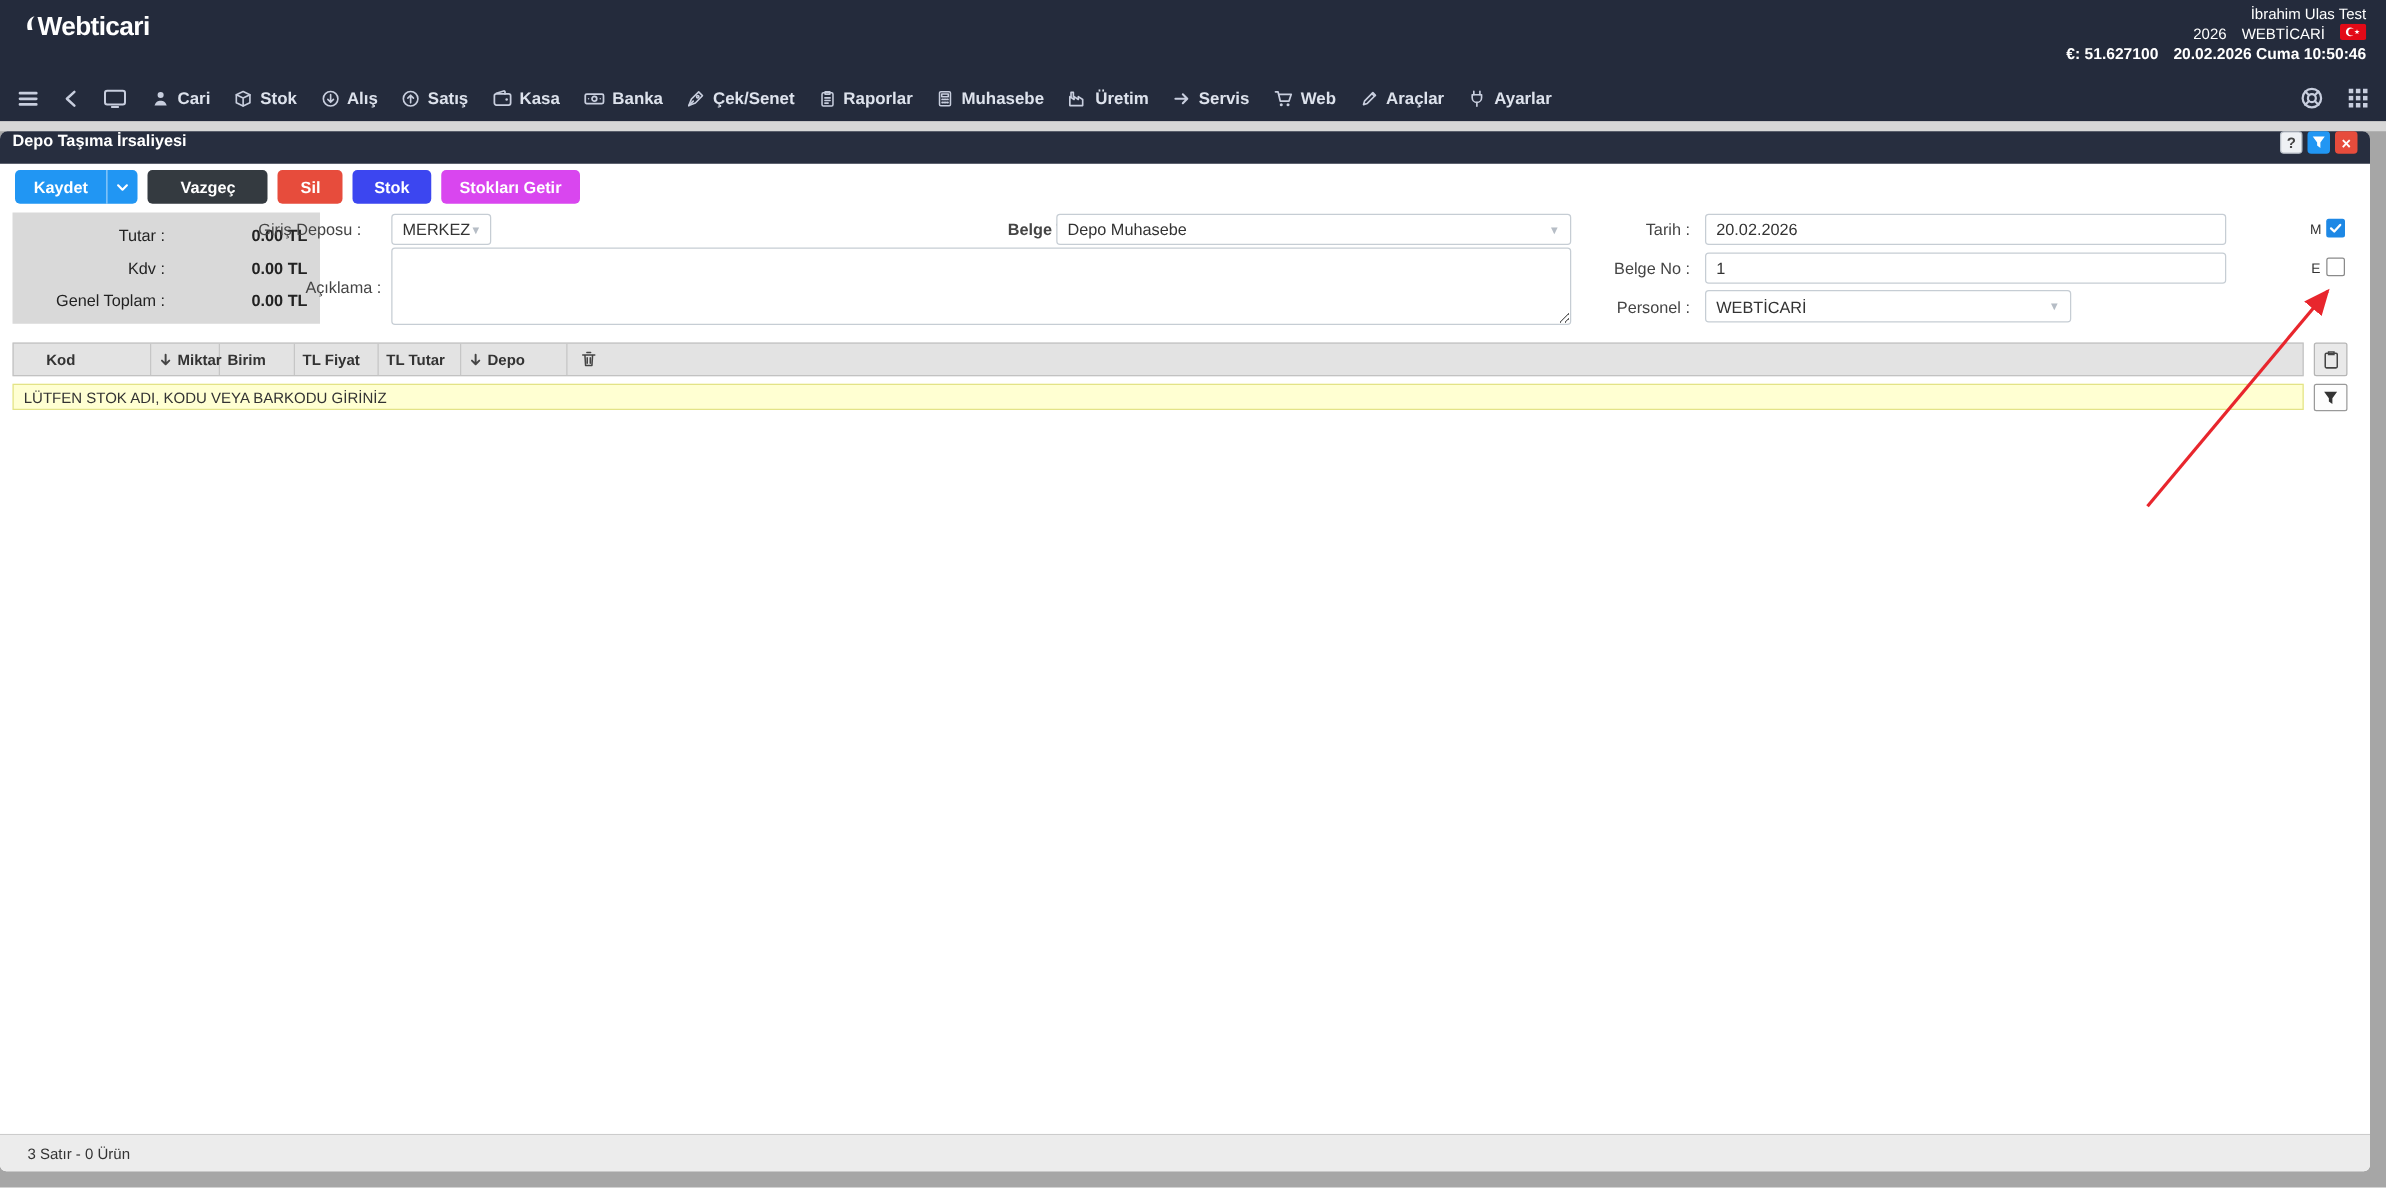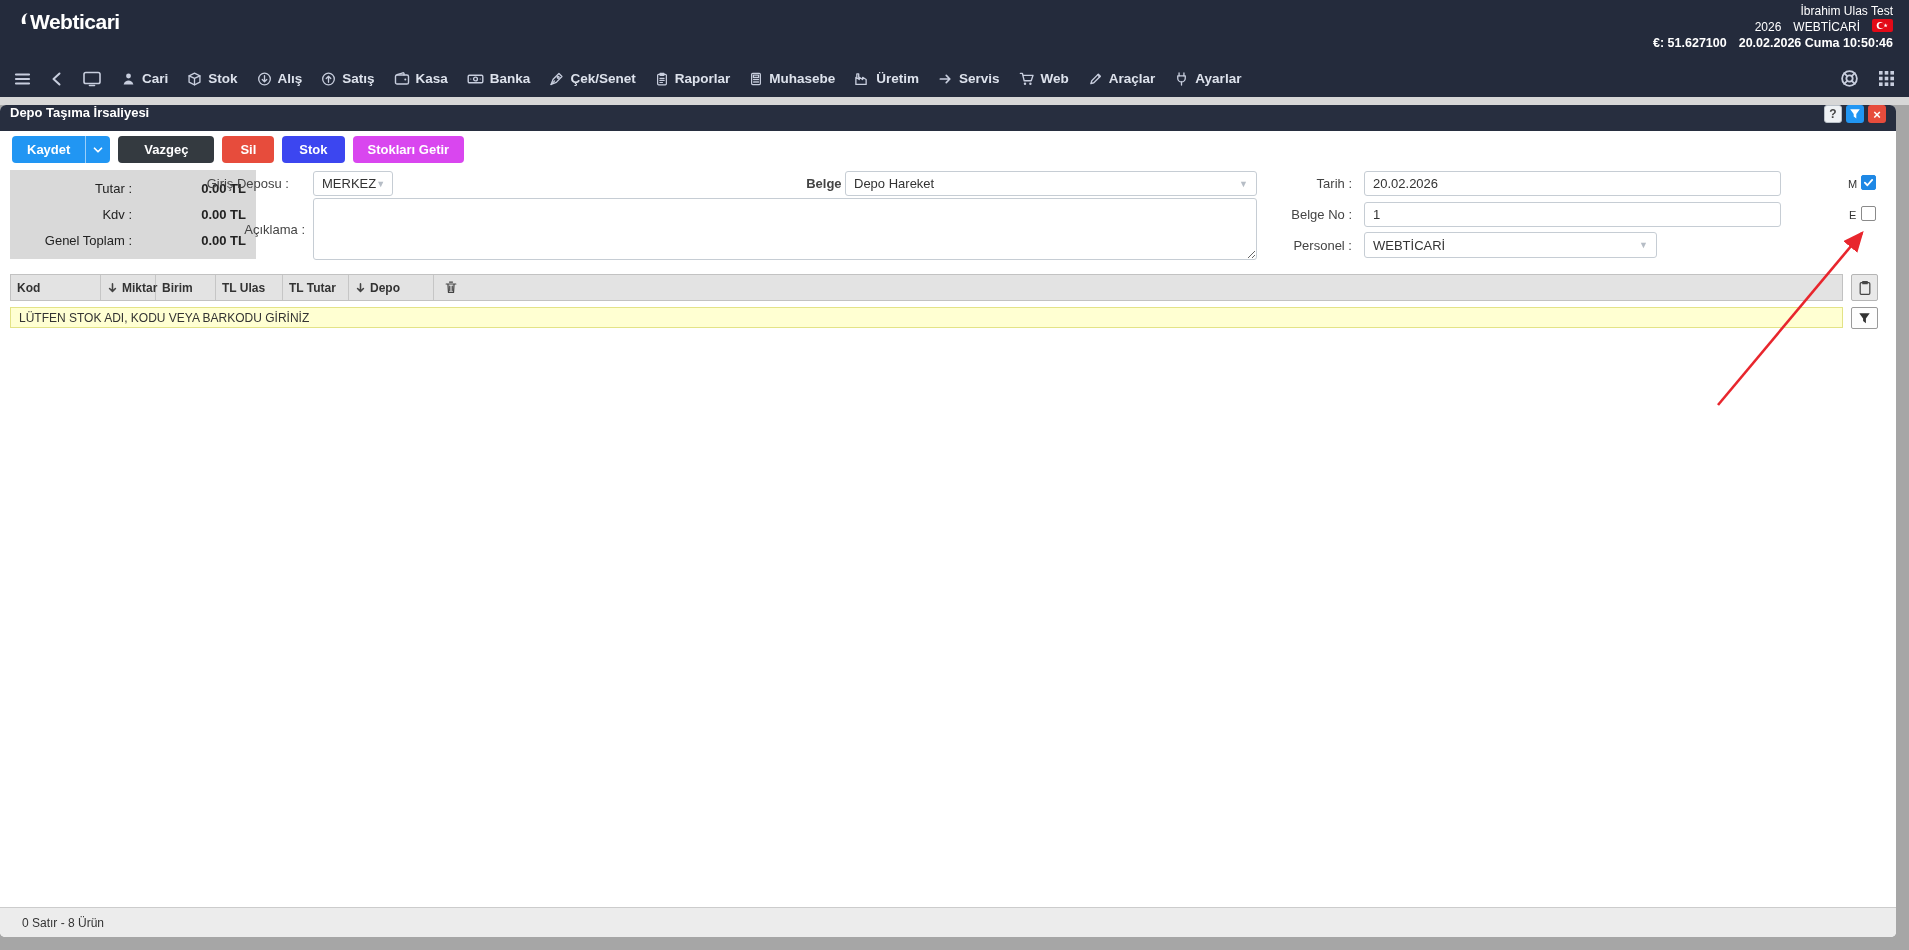--- a/index.html
+++ b/index.html
@@ -51,21 +51,21 @@
   .control{position:absolute;box-sizing:border-box;background:#fff;border:1px solid #c6cdd4;border-radius:3px;font-size:13px;color:#333;}
   .selectbox{display:flex;align-items:center;padding:0 8px;cursor:pointer;}
   .selectbox .caret{margin-left:auto;color:#b6bdc6;font-size:9px;}
   input.control{padding:0 8px;font-family:inherit;}
   textarea.control{padding:4px 8px;font-family:inherit;resize:both;}
   .cbx-label{position:absolute;font-size:11px;color:#333;}
   .cbx{position:absolute;width:15px;height:15px;box-sizing:border-box;border-radius:2px;cursor:pointer;display:flex;align-items:center;justify-content:center;}
   .cbx.checked{background:#1e88e5;border:1px solid #1e88e5;}
   .cbx.empty{background:#fff;border:1px solid #8a8a8a;}
   
-  .grid-head{position:absolute;left:10px;top:169px;width:1833px;height:27px;display:flex;background:#e3e3e3;border:1px solid #c2c2c2;box-sizing:border-box;font-size:12px;font-weight:bold;color:#333;}
+  .grid-head{position:absolute;left:10px;top:169px;width:1833px;height:27px;display:flex;background:#e3e3e3;border:1px solid #c2c2c2;box-sizing:border-box;font-size:12px;font-weight:bold;color:#333;padding-left:20px;}
   .gh{display:flex;align-items:center;gap:4px;padding:0 6px;border-right:1px solid #c6c6c6;box-sizing:border-box;cursor:pointer;}
   .gh:last-child{border-right:none;}
   .gh-kod{width:90px;}
   .gh-adi{flex:1;}
   .gh-miktar{width:55px;}
   .gh-birim{width:60px;}
   .gh-tlfiyat{width:67px;}
   .gh-tltutar{width:66px;}
   .gh-depo{width:85px;}
   .gh-trash{width:34px;justify-content:center;}
@@ -343,21 +343,21 @@
   <div class="control selectbox" style="left:313px;top:66px;width:80px;height:25px;">
     <span>MERKEZ</span>
     <span class="caret">▼</span>
   </div>
 
   <span class="flabel" style="left:180px;top:117px;width:125px;">Açıklama :</span>
   <textarea class="control" style="left: 313px; top: 93px; width: 944px; height: 62px; position: absolute;"></textarea>
 
   <span class="flabel" style="left:756px;top:71px;width:120px;font-weight:bold;">Belge Tipi :</span>
   <div class="control selectbox" style="left:845px;top:66px;width:412px;height:25px;">
-    <span>Depo Hareket</span>
+    <span>Depo Muhasebe</span>
     <span class="caret">▼</span>
   </div>
 
   <span class="flabel" style="left:1232px;top:71px;width:120px;">Tarih :</span>
   <input class="control" style="left: 1364px; top: 66px; width: 417px; height: 25px; position: absolute;" value="20.02.2026">
 
   <span class="flabel" style="left:1232px;top:102px;width:120px;">Belge No :</span>
   <input class="control" style="left: 1364px; top: 97px; width: 417px; height: 25px; position: absolute;" value="1">
 
   <span class="flabel" style="left:1232px;top:133px;width:120px;">Personel :</span>
@@ -385,21 +385,21 @@
         <svg width="11" height="12" viewBox="0 0 12 13">
             <path d="M6 2v8M2.8 7 6 10.2 9.2 7" fill="none" stroke="#444" stroke-width="1.7" stroke-linecap="round" stroke-linejoin="round"></path>
           </svg>
       </span>
       <span>Miktar</span>
     </div>
     <div class="gh gh-birim">
       <span>Birim</span>
     </div>
     <div class="gh gh-tlfiyat">
-      <span>TL Ulas</span>
+      <span>TL Fiyat</span>
     </div>
     <div class="gh gh-tltutar">
       <span>TL Tutar</span>
     </div>
     <div class="gh gh-depo">
       <span style="display:flex;">
         <svg width="11" height="12" viewBox="0 0 12 13">
             <path d="M6 2v8M2.8 7 6 10.2 9.2 7" fill="none" stroke="#444" stroke-width="1.7" stroke-linecap="round" stroke-linejoin="round"></path>
           </svg>
       </span>
@@ -433,15 +433,15 @@
   <svg class="arrow-overlay" width="200" height="200">
     <defs>
       <marker id="ah" markerWidth="9" markerHeight="8" refX="7" refY="3.5" orient="auto">
         <path d="M0 0L8 3.5L0 7z" fill="#e8262d"></path>
       </marker>
     </defs>
     <line x1="28" y1="190" x2="172" y2="18" stroke="#e8262d" stroke-width="2.6" marker-end="url(#ah)"></line>
   </svg>
 
   <div class="statusbar">
-    <span>0 Satır - 8 Ürün</span>
+    <span>3 Satır - 0 Ürün</span>
   </div>
 </div>
 
 </body></html>

